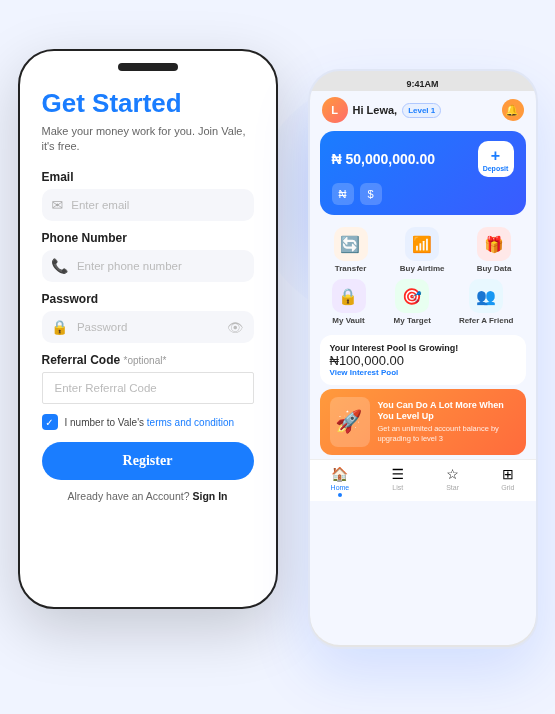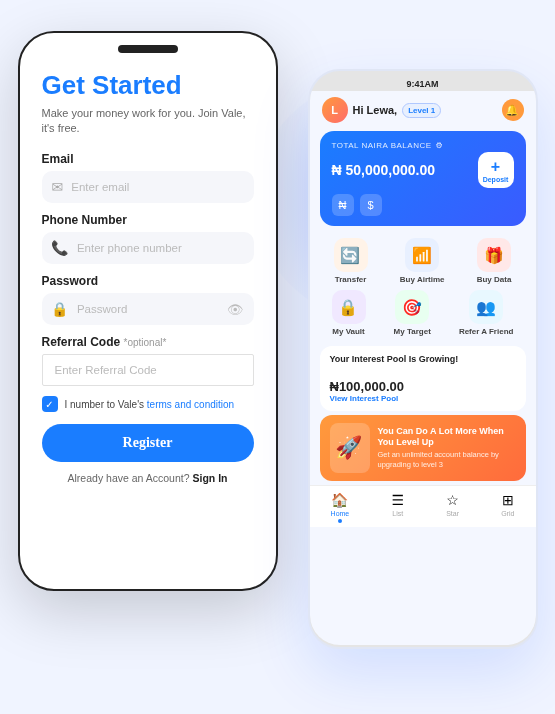--- a/index.html
+++ b/index.html
@@ -41,21 +41,21 @@
       position: relative;
       width: 520px;
       height: 680px;
       z-index: 1;
     }
 
     
     .phone-left {
       position: absolute;
       left: 0;
-      top: 14px;
+      top: 32px;
       width: 260px;
       height: 560px;
       background: #fff;
       border-radius: 36px;
       box-shadow: 0 20px 60px rgba(0,0,0,0.18);
       z-index: 2;
       overflow: hidden;
       border: 2px solid #222;
     }
 
@@ -393,26 +393,26 @@
       margin: 4px 10px;
       background: #fff;
       border-radius: 12px;
       padding: 8px 10px;
     }
 
     .interest-title {
       font-size: 9px;
       font-weight: 700;
       color: #222;
-      margin-bottom: 15px;
+      margin-bottom: 0;
     }
 
     .interest-amount {
       font-size: 13px;
-      font-weight: 700;
+      font-weight: 400;
       color: #222;
     }
 
     .interest-link {
       font-size: 8px;
       color: #1a7dff;
       font-weight: 600;
     }
 
     .levelup-card {
@@ -556,24 +556,20 @@
       <div class="dash-header">
         <div class="dash-user">
           <div class="avatar">L</div>
           <span class="hi-text">Hi Lewa,</span>
           <span class="level-badge">Level 1</span>
         </div>
         <div class="notif-bell">🔔</div>
       </div>
 
       <div class="balance-card">
-        <div class="balance-label">
-          <span>TOTAL NAIRA BALANCE</span>
-          <span>⚙</span>
-        </div>
         <div class="balance-row">
           <span class="balance-amount">₦ 50,000,000.00</span>
           <div class="deposit-btn">
             <span style="font-size:16px;font-weight:900;">+</span>
             <span class="deposit-label">Deposit</span>
           </div>
         </div>
         <div class="balance-icons">
           <div class="balance-icon-btn">₦</div>
           <div class="balance-icon-btn">$</div>

